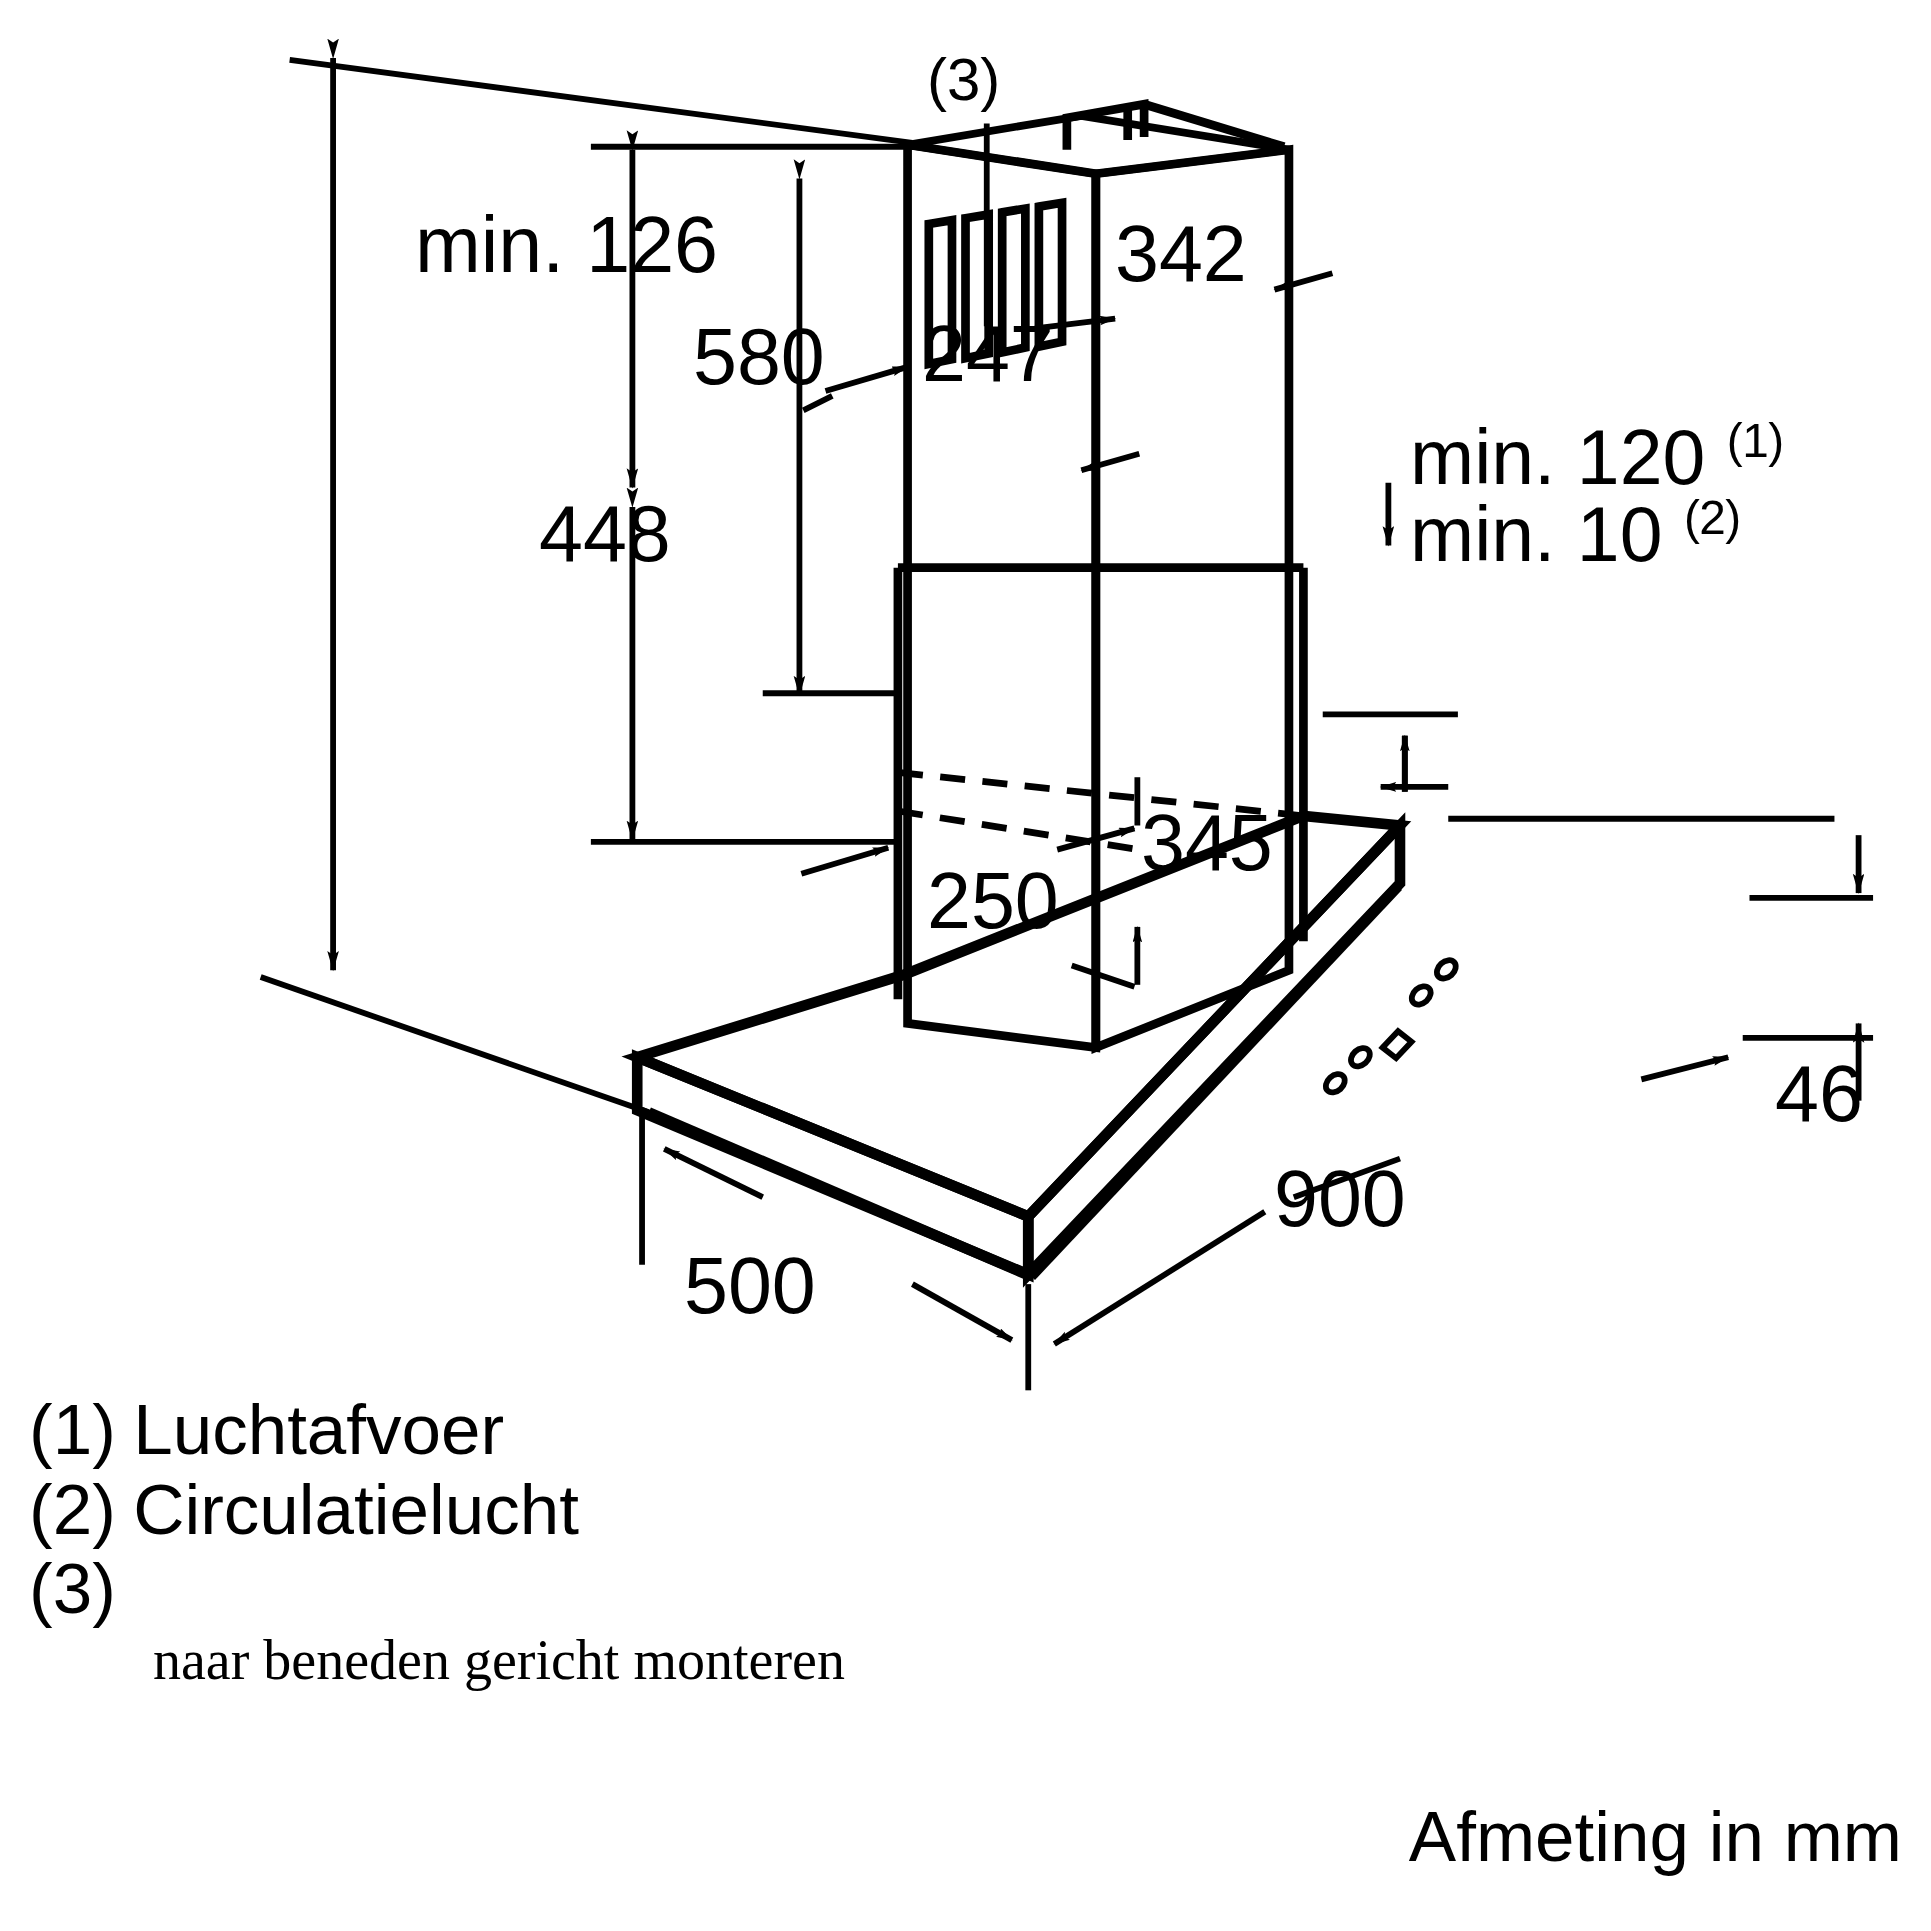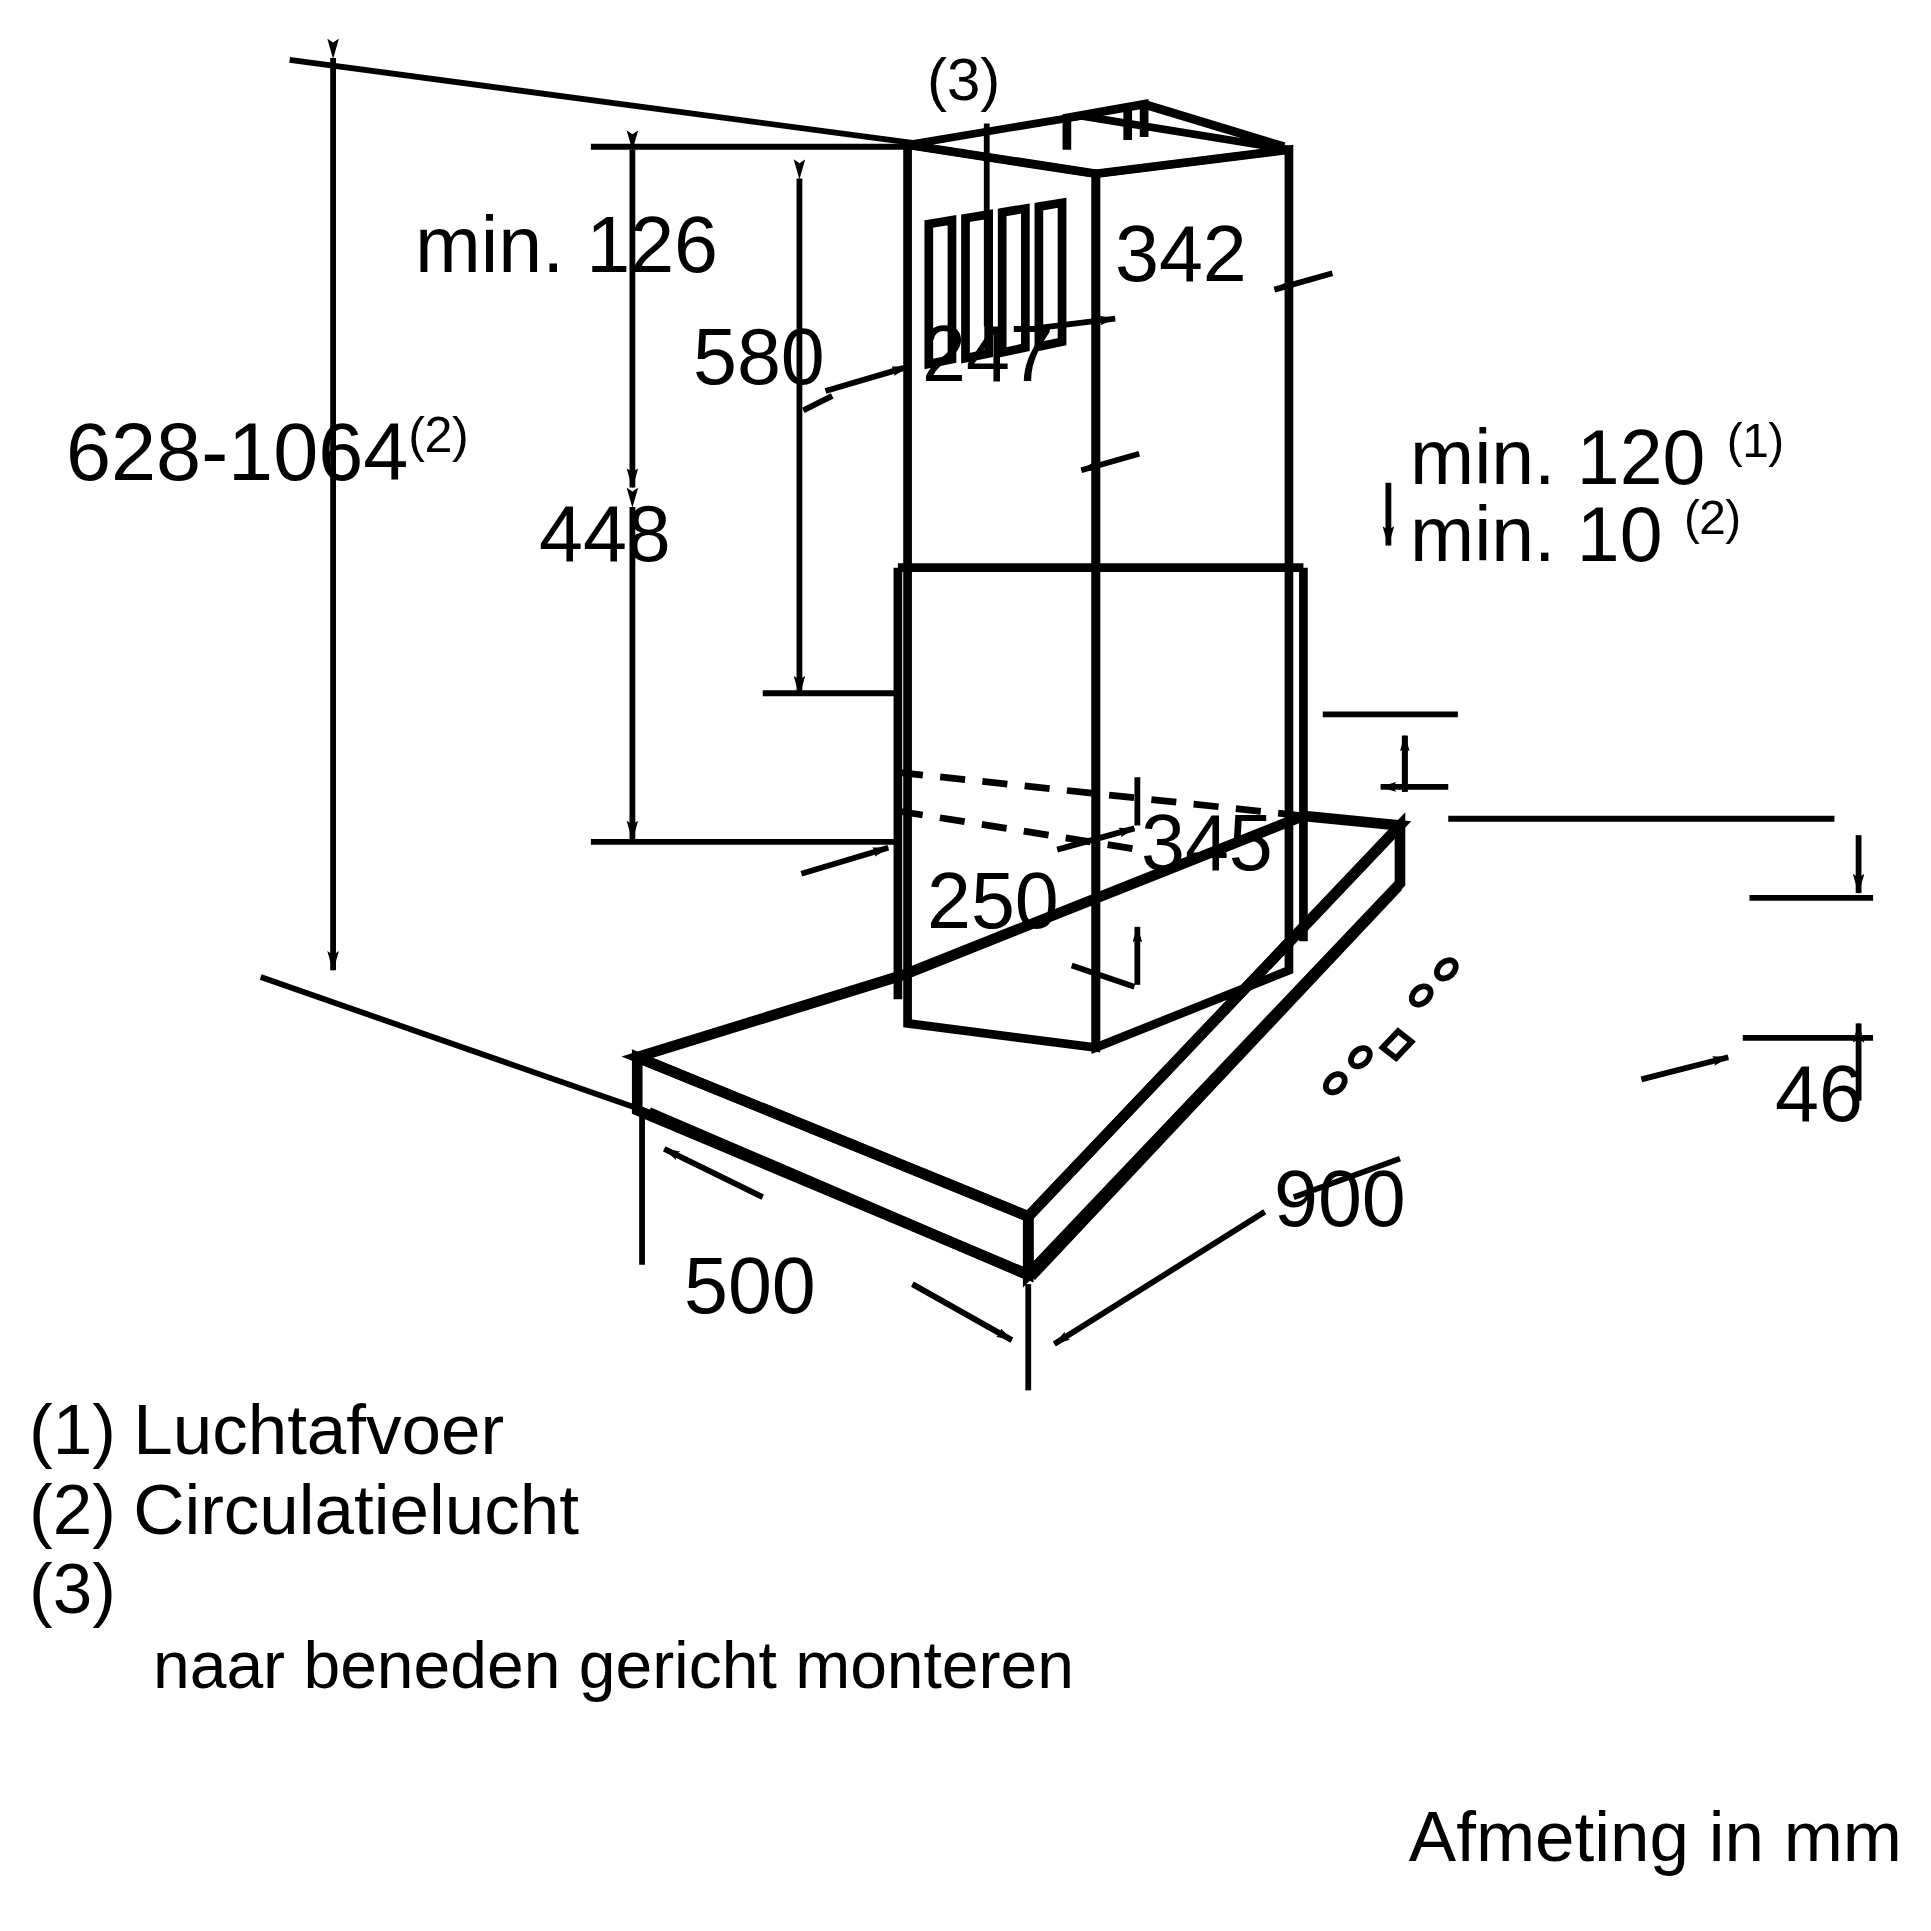--- a/index.html
+++ b/index.html
@@ -50,23 +50,24 @@
   }
   .legend-marker {
     flex: 0 0 auto;
     margin-right: 17.4px;
   }
   .legend-text {
     flex: 0 0 auto;
   }
   .legend-cont {
     padding-left: 124px;
-    font-size: 66px;
+    font-size: 56px;
     line-height: 1.12;
     white-space: nowrap;
+    font-family: Liberation Serif, serif;
   }
   .footer {
     position: absolute;
     right: 29px;
     top: 1796px;
     font-size: 71px;
     white-space: nowrap;
     text-align: left;
   }
 </style>
@@ -209,23 +210,20 @@
 
   <div class="dimtext" style="left:415px; top:205px; font-size:79px;">min. 126</div>
 
   <div class="dimtext" style="left:1115px; top:214px; font-size:79px;">342</div>
 
   <div class="dimtext" style="left:693px; top:317px; font-size:79px;">580</div>
 
   <div class="dimtext" style="left:922px; top:314px; font-size:79px;">247</div>
 
 
-  <div class="dimtext" style="left:66px; top:410px; font-size:81px;">
-    <span>628-1064</span><span class="sup">(2)</span>
-  </div>
 
   <div class="dimtext" style="left:1410px; top:417px; font-size:77px;">
     <span>min. 120</span> <span class="sup">(1)</span>
   </div>
 
   <div class="dimtext" style="left:1410px; top:494px; font-size:77px;">
     <span>min. 10</span> <span class="sup">(2)</span>
   </div>
 
   <div class="dimtext" style="left:539px; top:494px; font-size:79px;">448</div>

